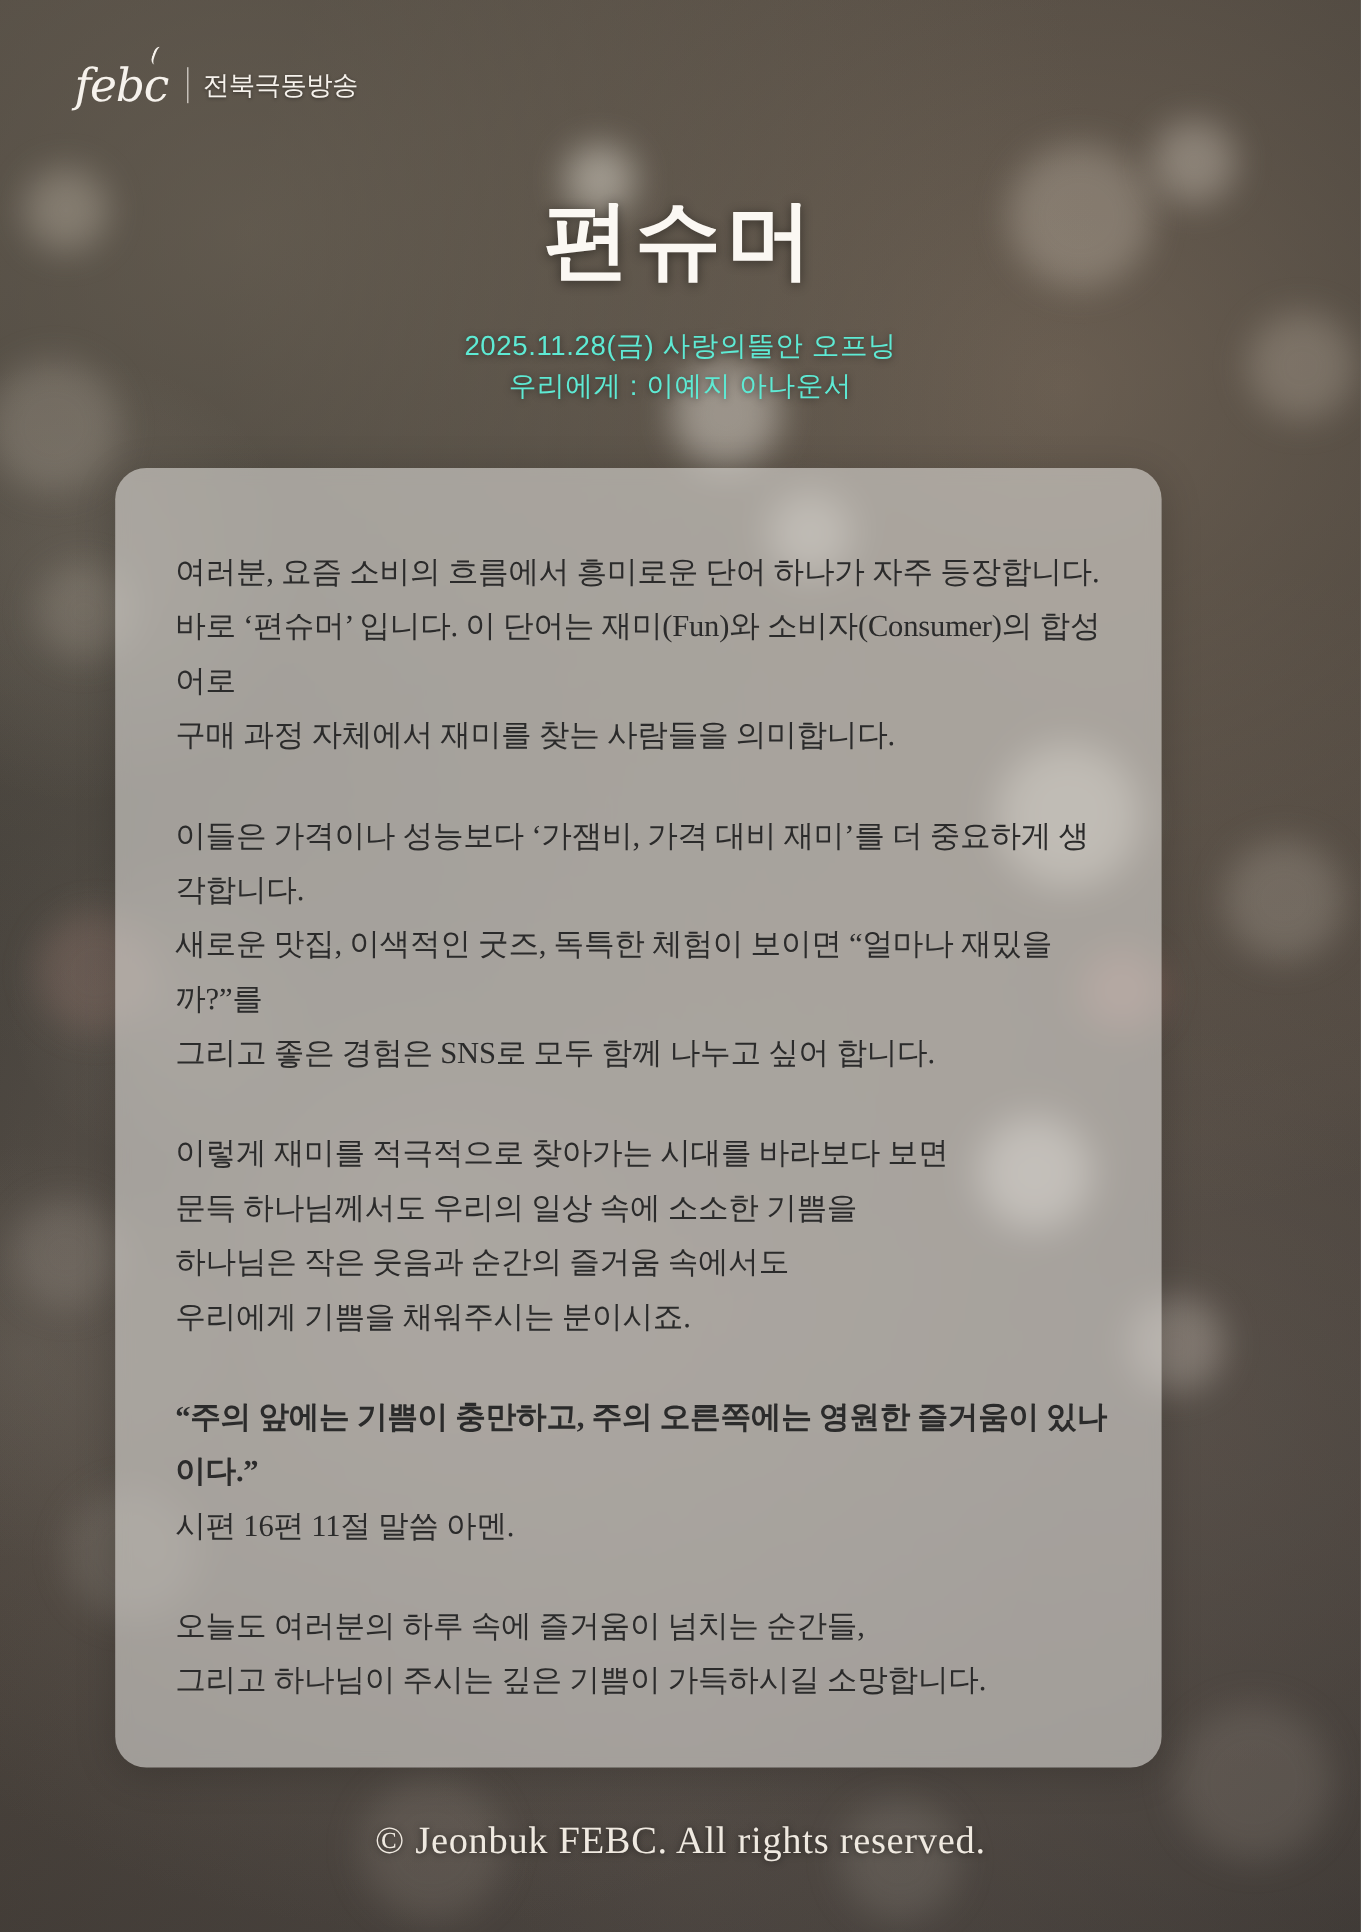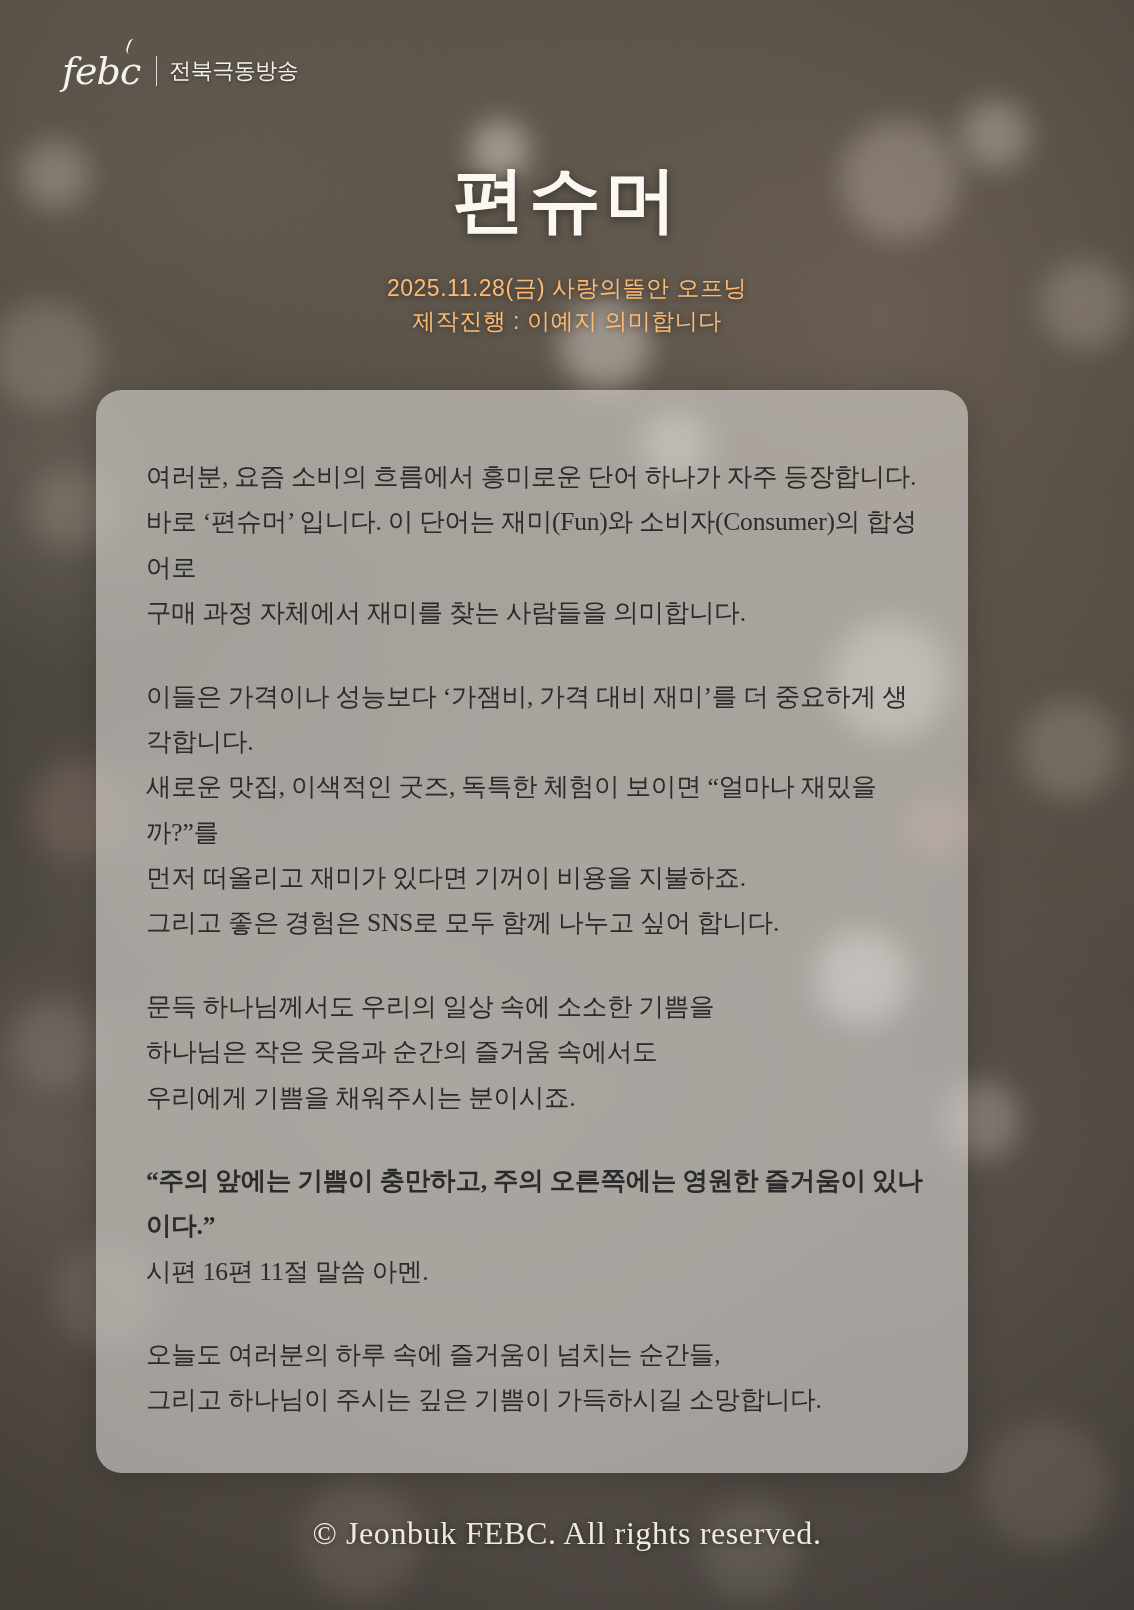--- a/index.html
+++ b/index.html
@@ -106,21 +106,21 @@
     color: #fbf8f3;
     text-shadow: 0 2px 10px rgba(0,0,0,0.45);
   }
 
   .subtitle {
     position: absolute;
     top: 272px;
     left: 0;
     width: 100%;
     text-align: center;
-    color: #fdba74;
+    color: #5eead4;
     font-size: 23px;
     line-height: 1.45;
     letter-spacing: 0.5px;
     text-shadow: 0 1px 6px rgba(0,0,0,0.5);
   }
   .subtitle .line2 { display: block; }
 
   
   .card {
     position: absolute;
@@ -196,40 +196,40 @@
       <span>febc</span>
     </div>
     <div class="logo-divider"></div>
     <div class="logo-text">전북극동방송</div>
   </div>
 
   <div class="title">편슈머</div>
 
   <div class="subtitle">
     <span class="line1">2025.11.28(금) 사랑의뜰안 오프닝</span>
-    <span class="line2">제작진행 : 이예지 의미합니다</span>
+    <span class="line2">우리에게 : 이예지 아나운서</span>
   </div>
 
   <div class="card">
     <div class="card-inner">
 
       <div class="para">
         <p>여러분, 요즘 소비의 흐름에서 흥미로운 단어 하나가 자주 등장합니다.</p>
         <p>바로 ‘편슈머’ 입니다. 이 단어는 재미(Fun)와 소비자(Consumer)의 합성어로</p>
         <p>구매 과정 자체에서 재미를 찾는 사람들을 의미합니다.</p>
       </div>
 
       <div class="para">
         <p>이들은 가격이나 성능보다 ‘가잼비, 가격 대비 재미’를 더 중요하게 생각합니다.</p>
         <p>새로운 맛집, 이색적인 굿즈, 독특한 체험이 보이면 “얼마나 재밌을까?”를</p>
-        <p>먼저 떠올리고 재미가 있다면 기꺼이 비용을 지불하죠.</p>
         <p>그리고 좋은 경험은 SNS로 모두 함께 나누고 싶어 합니다.</p>
       </div>
 
       <div class="para">
+        <p>이렇게 재미를 적극적으로 찾아가는 시대를 바라보다 보면</p>
         <p>문득 하나님께서도 우리의 일상 속에 소소한 기쁨을</p>
         <p>하나님은 작은 웃음과 순간의 즐거움 속에서도</p>
         <p>우리에게 기쁨을 채워주시는 분이시죠.</p>
       </div>
 
       <div class="para">
         <p class="strong">“주의 앞에는 기쁨이 충만하고, 주의 오른쪽에는 영원한 즐거움이 있나이다.”</p>
         <p>시편 16편 11절 말씀 아멘.</p>
       </div>
 

